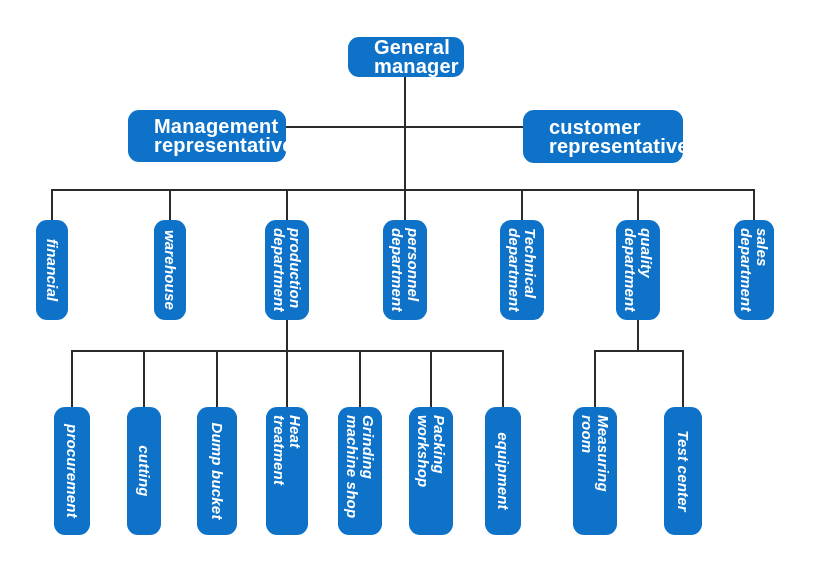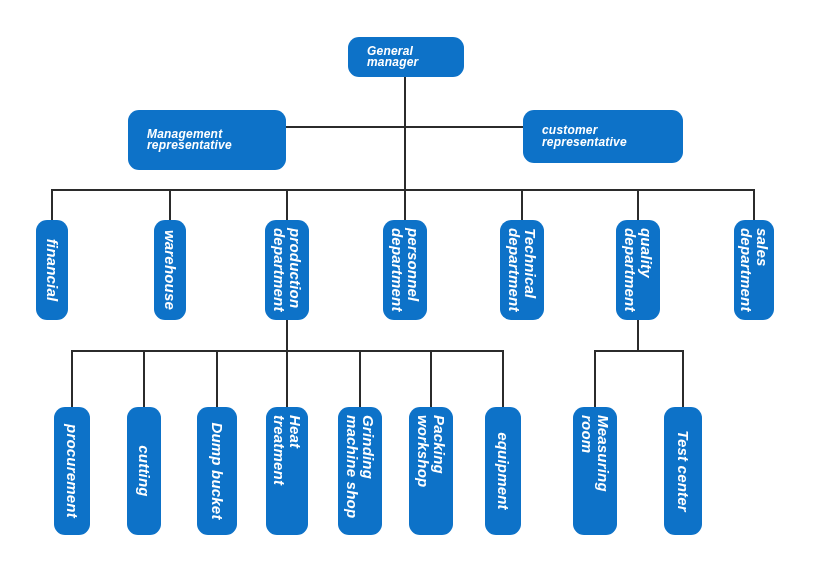--- a/index.html
+++ b/index.html
@@ -4,23 +4,23 @@
 <style>
   html,body { margin:0; padding:0; background:#ffffff; }
   .canvas {
     position:relative; width:818px; height:564px; background:#ffffff;
     font-family:"Liberation Sans", sans-serif; overflow:hidden;
   }
   .line { position:absolute; background:#2b2b2b; }
   .hbox {
     position:absolute; background:#0d72c8; color:#ffffff;
     border-radius:11px; box-sizing:border-box;
-    font-style:italic; font-weight:bold; font-size:12px; line-height:0.95;
+    font-weight:bold; font-size:20px; line-height:0.95;
     white-space:pre-line; display:flex; flex-direction:column;
-    justify-content:center; padding-left:19px; letter-spacing:0.2px;
+    justify-content:center; padding-left:26px; letter-spacing:0.2px;
   }
   .vnode { position:absolute; }
   .vnode .rot {
     position:absolute; left:0; top:0; transform-origin:0 0;
     transform:rotate(90deg) translateY(-100%);
     background:#0d72c8; color:#ffffff; border-radius:11px; box-sizing:border-box;
     font-style:italic; font-weight:bold; font-size:15px; line-height:1.05;
     white-space:pre-line; display:flex; flex-direction:column;
     justify-content:center; padding-left:8px; padding-right:4px;
     letter-spacing:0.2px;
@@ -52,21 +52,21 @@
   <div class="line" style="left:430px;top:350px;width:2px;height:58px;"></div>
   <div class="line" style="left:502px;top:350px;width:2px;height:58px;"></div>
 
   <div class="line" style="left:637px;top:319px;width:2px;height:33px;"></div>
   <div class="line" style="left:594px;top:350px;width:90px;height:2px;"></div>
   <div class="line" style="left:594px;top:350px;width:2px;height:58px;"></div>
   <div class="line" style="left:682px;top:350px;width:2px;height:58px;"></div>
 
   <div class="hbox" style="left:348px;top:37px;width:116px;height:40px;">General
 manager</div>
-  <div class="hbox" style="left:128px;top:110px;width:158px;height:60px;">Management
+  <div class="hbox" style="left:128px;top:110px;width:158px;height:52px;">Management
 representative</div>
   <div class="hbox" style="left:523px;top:110px;width:160px;height:53px;">customer
 representative</div>
 
   <div class="vnode" style="left:36px;top:220px;width:32px;height:100px;">
     <div class="rot ctr" style="width:100px;height:32px;">financial</div>
   </div>
   <div class="vnode" style="left:154px;top:220px;width:32px;height:100px;">
     <div class="rot ctr" style="width:100px;height:32px;">warehouse</div>
   </div>

